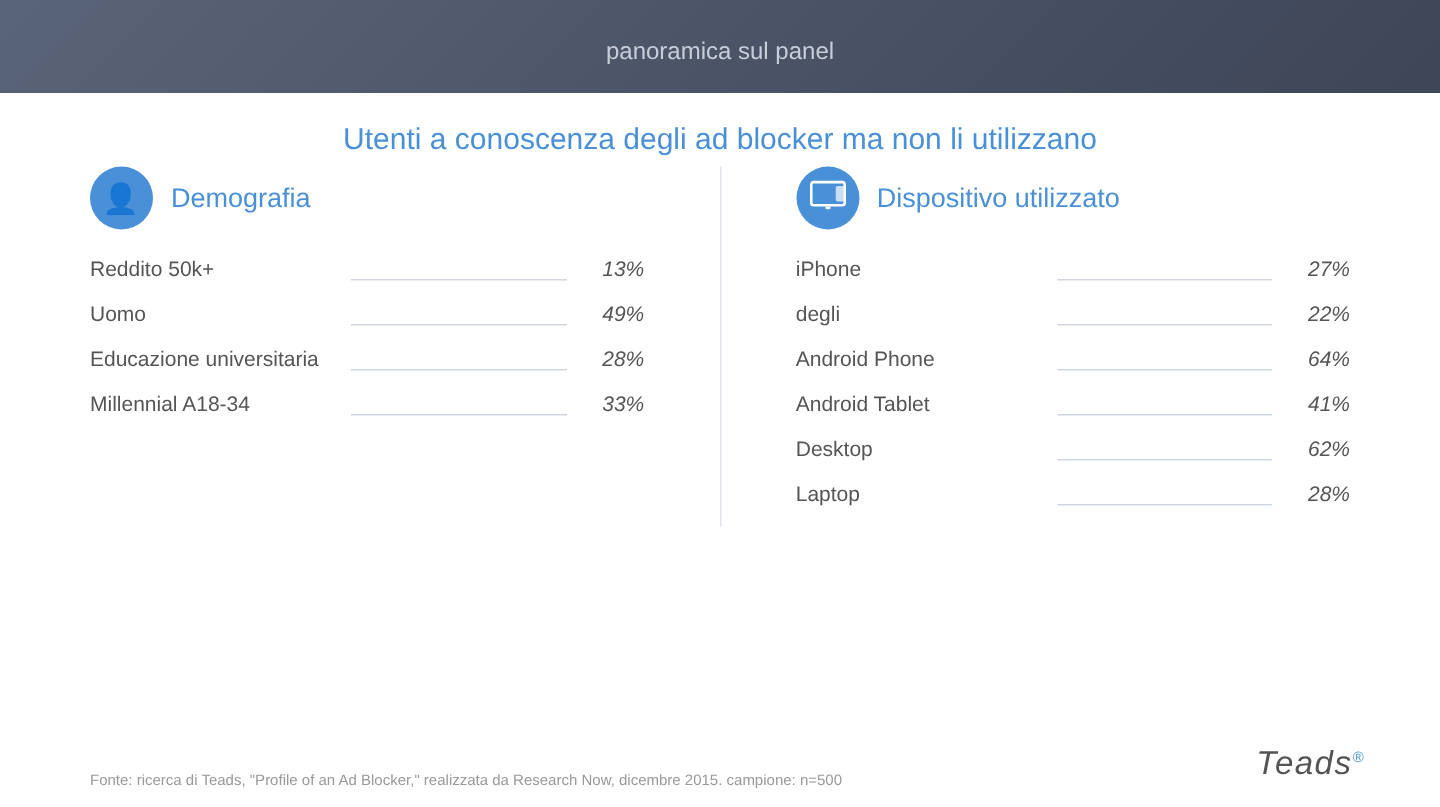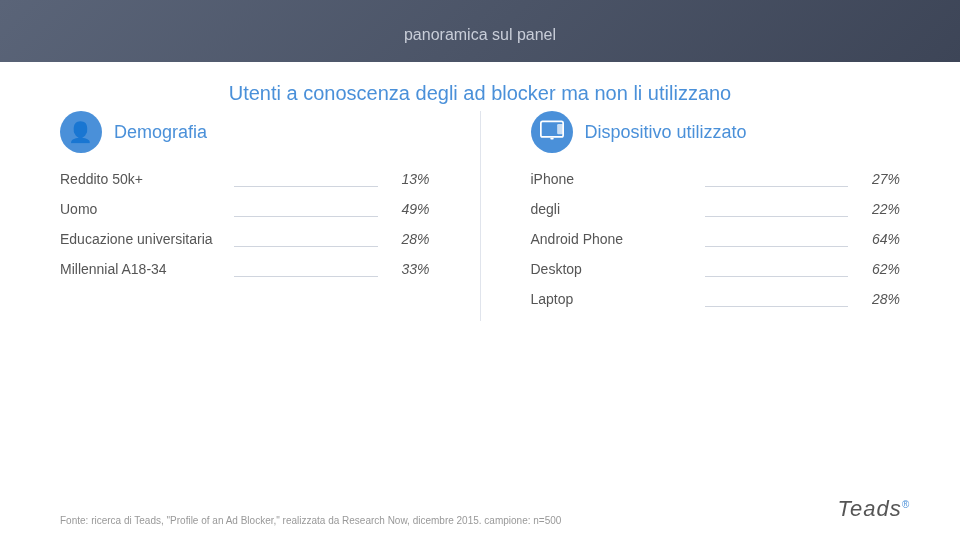--- a/index.html
+++ b/index.html
@@ -226,20 +226,25 @@
         <span class="data-row-label">degli</span>
         <div class="data-row-line"></div>
         <span class="data-row-value">22%</span>
       </div>
       <div class="data-row">
         <span class="data-row-label">Android Phone</span>
         <div class="data-row-line"></div>
         <span class="data-row-value">64%</span>
       </div>
       <div class="data-row">
+        <span class="data-row-label">Android Tablet</span>
+        <div class="data-row-line"></div>
+        <span class="data-row-value">41%</span>
+      </div>
+      <div class="data-row">
         <span class="data-row-label">Desktop</span>
         <div class="data-row-line"></div>
         <span class="data-row-value">62%</span>
       </div>
       <div class="data-row">
         <span class="data-row-label">Laptop</span>
         <div class="data-row-line"></div>
         <span class="data-row-value">28%</span>
       </div>
     </div>

